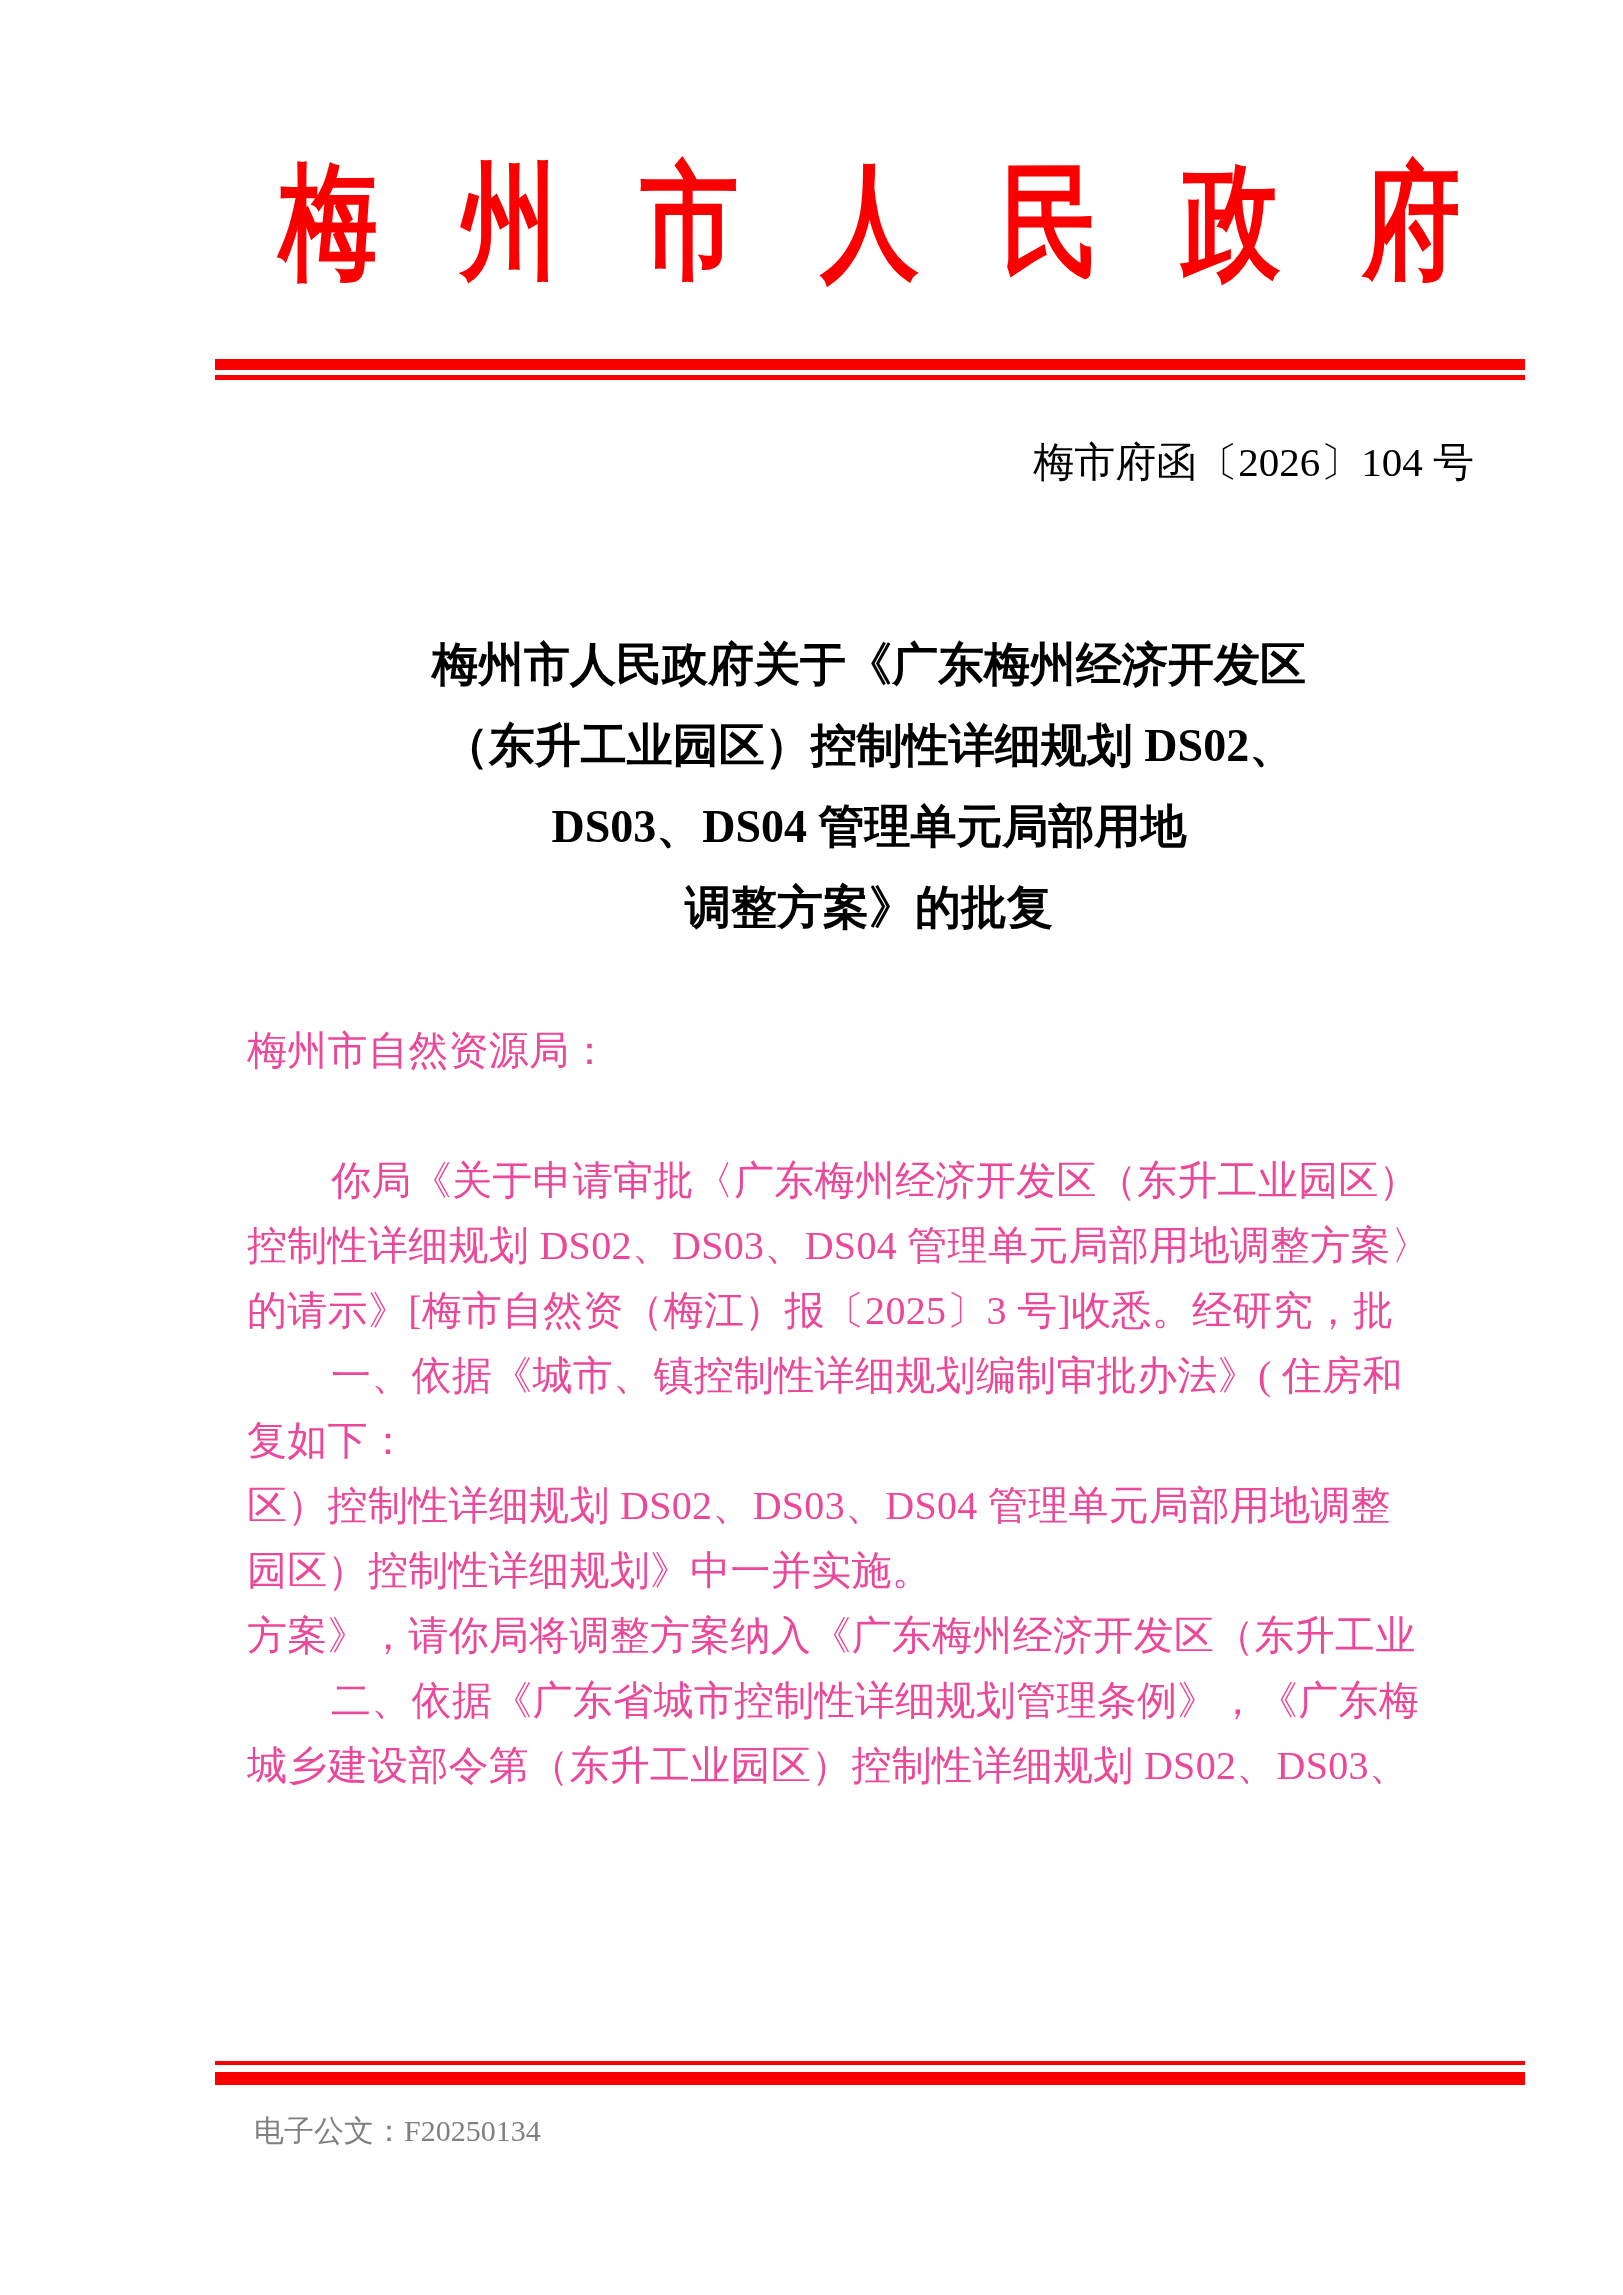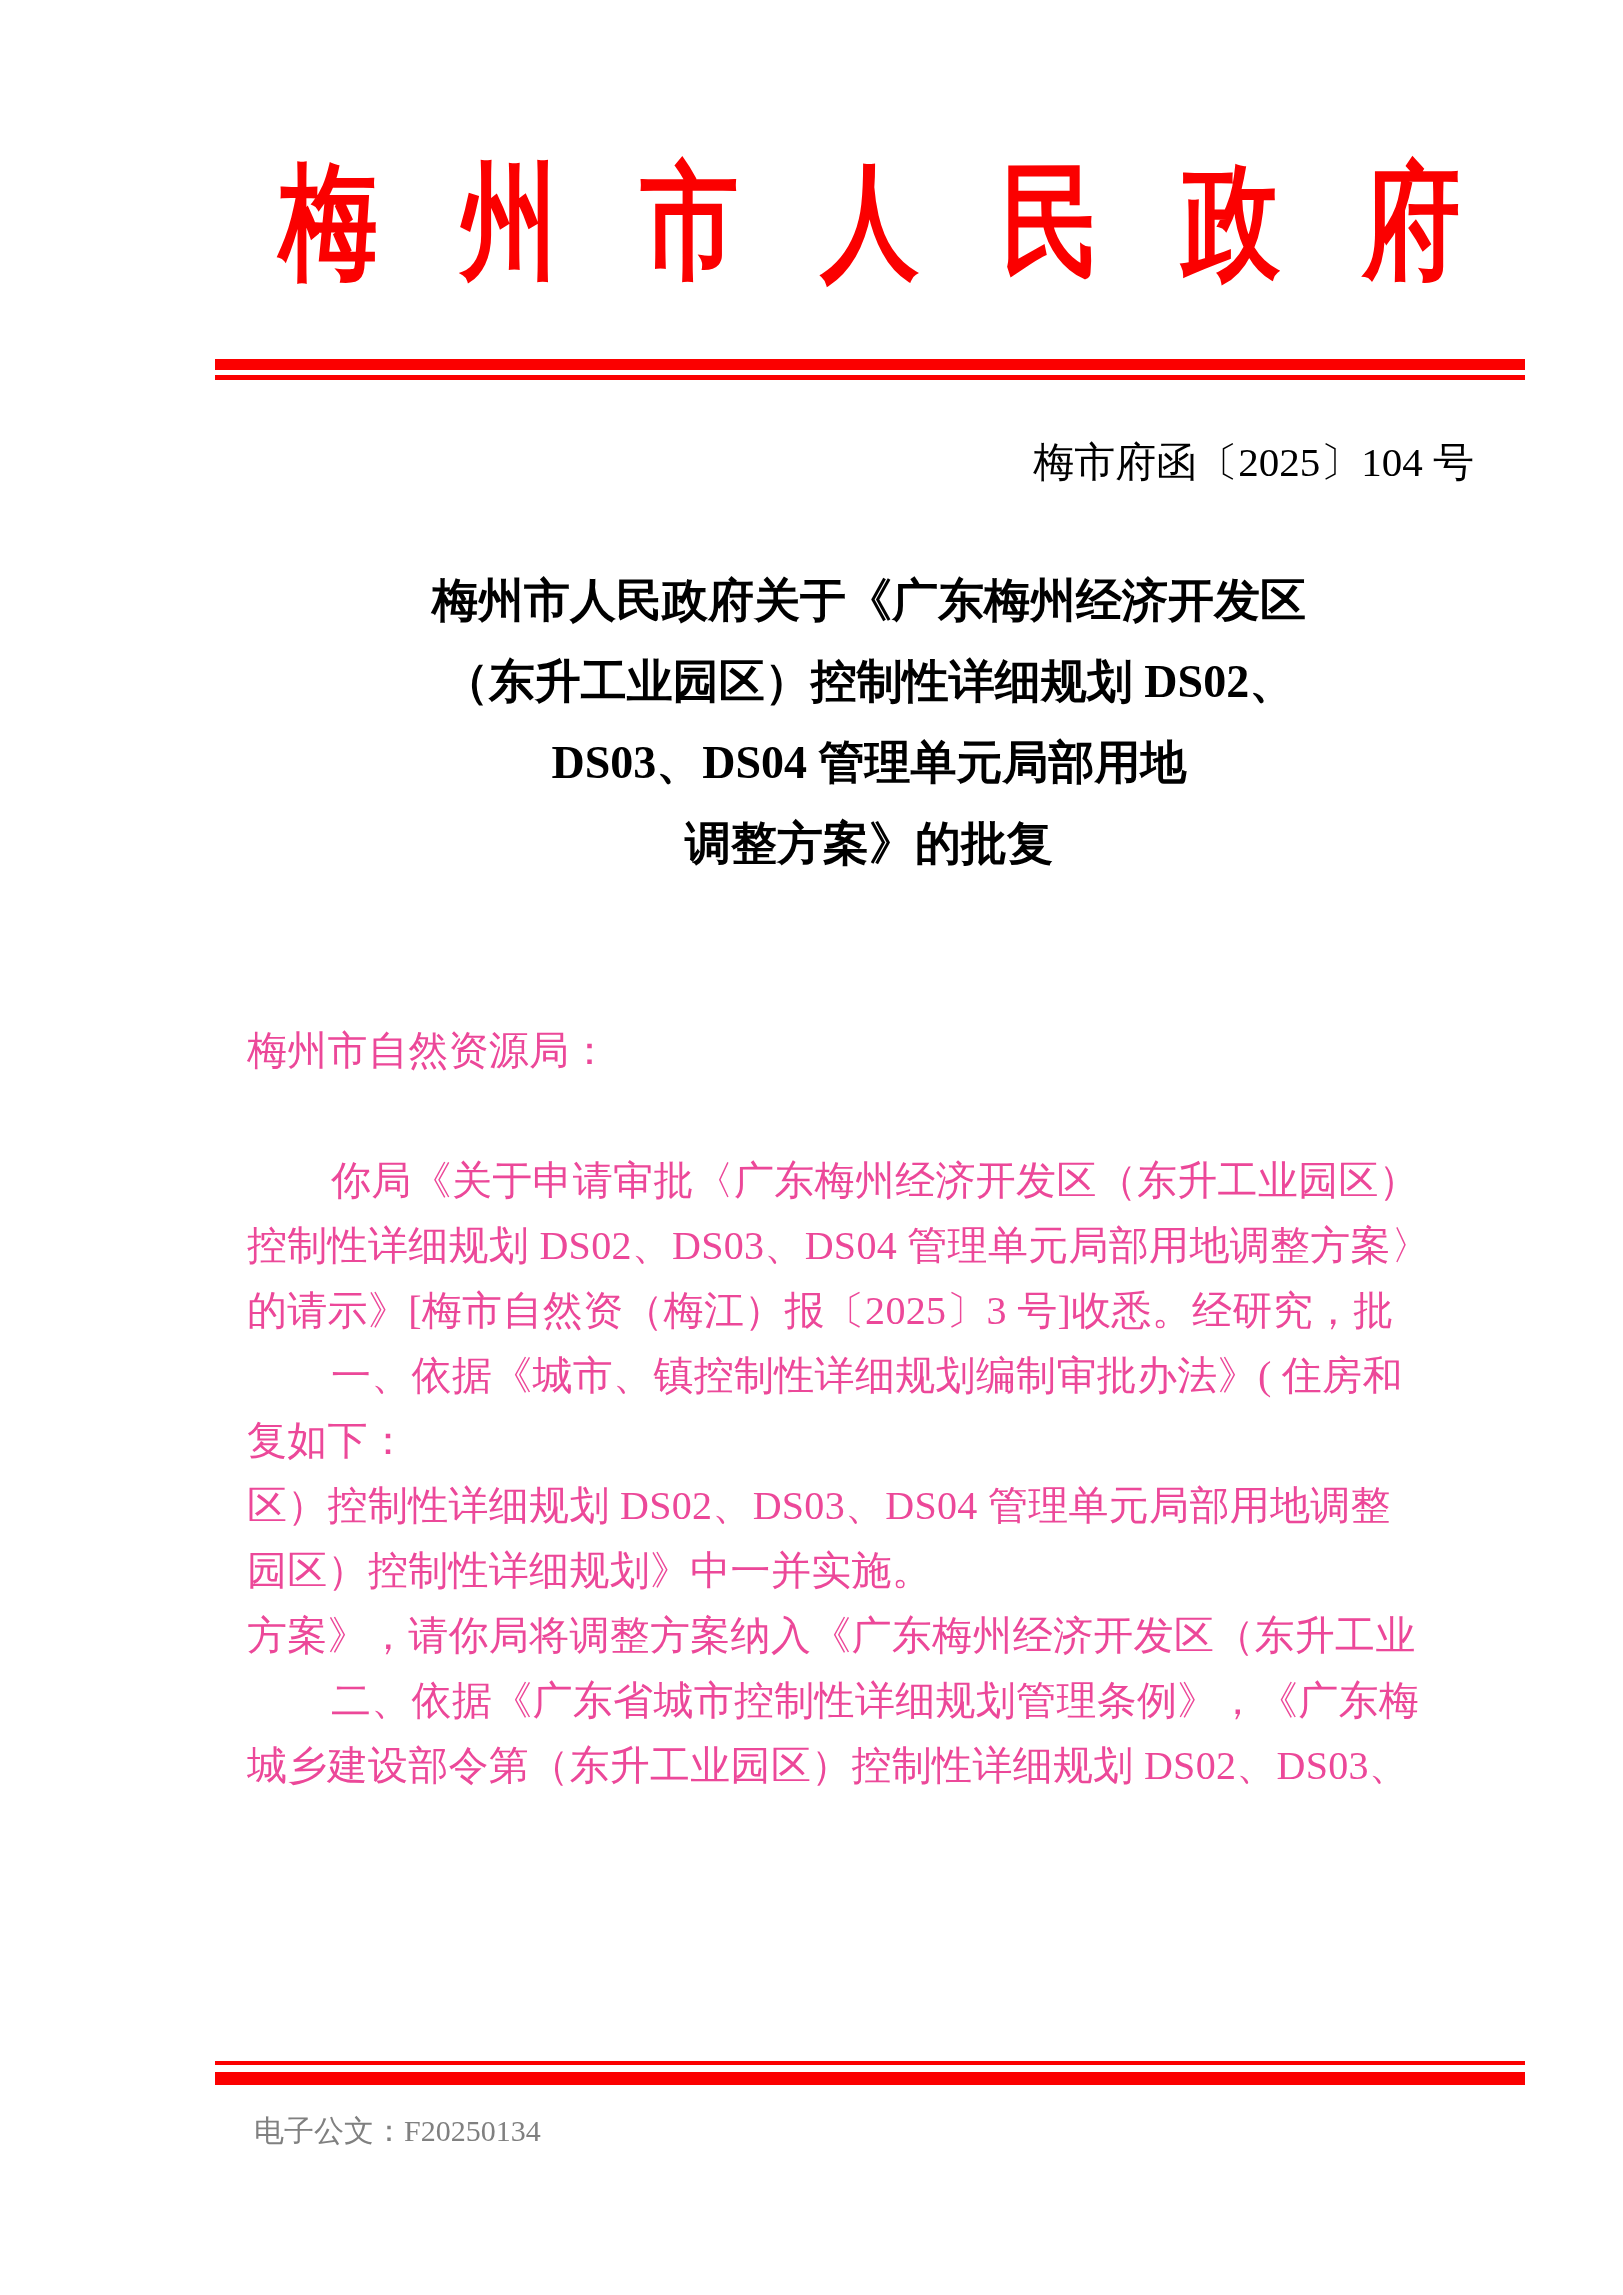--- a/index.html
+++ b/index.html
@@ -75,21 +75,21 @@
     font-size: 41px;
     line-height: 1.1;
     color: #000000;
     white-space: nowrap;
     font-family: "Liberation Serif", "DejaVu Serif", serif;
   }
 
   
   .doc-title {
     position: absolute;
-    top: 560px;
+    top: 624px;
     left: 196px;
     width: 1270px;
     text-align: center;
     font-weight: bold;
     font-size: 46px;
     line-height: 81px;
     color: #000000;
     font-family: "Liberation Serif", "DejaVu Serif", serif;
   }
   .doc-title .tline {
@@ -154,21 +154,21 @@
   <div class="masthead">
     <div class="masthead-title">梅 州 市 人 民 政 府</div>
   </div>
 
   <div class="rule-group-top">
     <div class="rule-thick"></div>
     <div class="rule-gap"></div>
     <div class="rule-thin"></div>
   </div>
 
-  <div class="docnum">梅市府函〔2025〕104 号</div>
+  <div class="docnum">梅市府函〔2026〕104 号</div>
 
   <div class="doc-title">
     <div class="tline">梅州市人民政府关于《广东梅州经济开发区</div>
     <div class="tline">（东升工业园区）控制性详细规划 DS02、</div>
     <div class="tline">DS03、DS04 管理单元局部用地</div>
     <div class="tline">调整方案》的批复</div>
   </div>
 
   <div class="body-block">
     <div class="body-line">梅州市自然资源局：</div>

